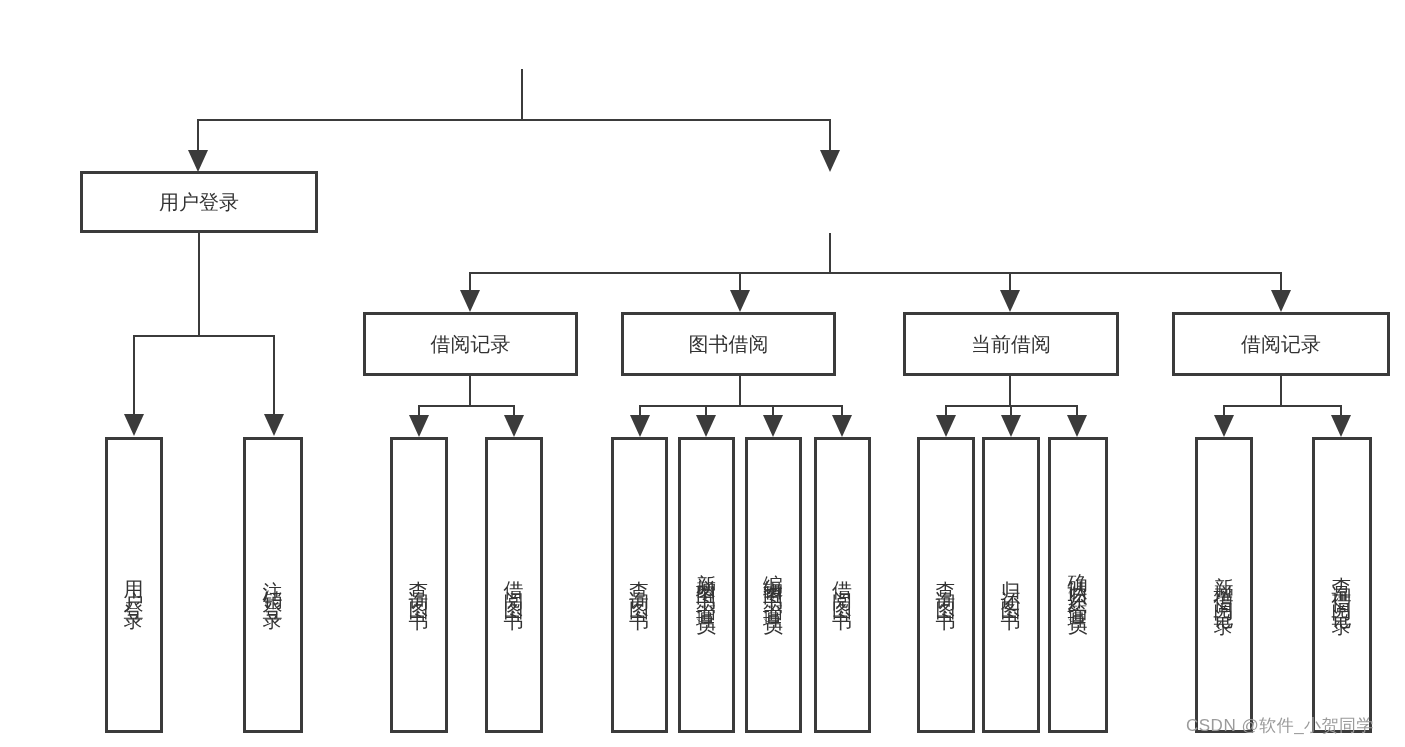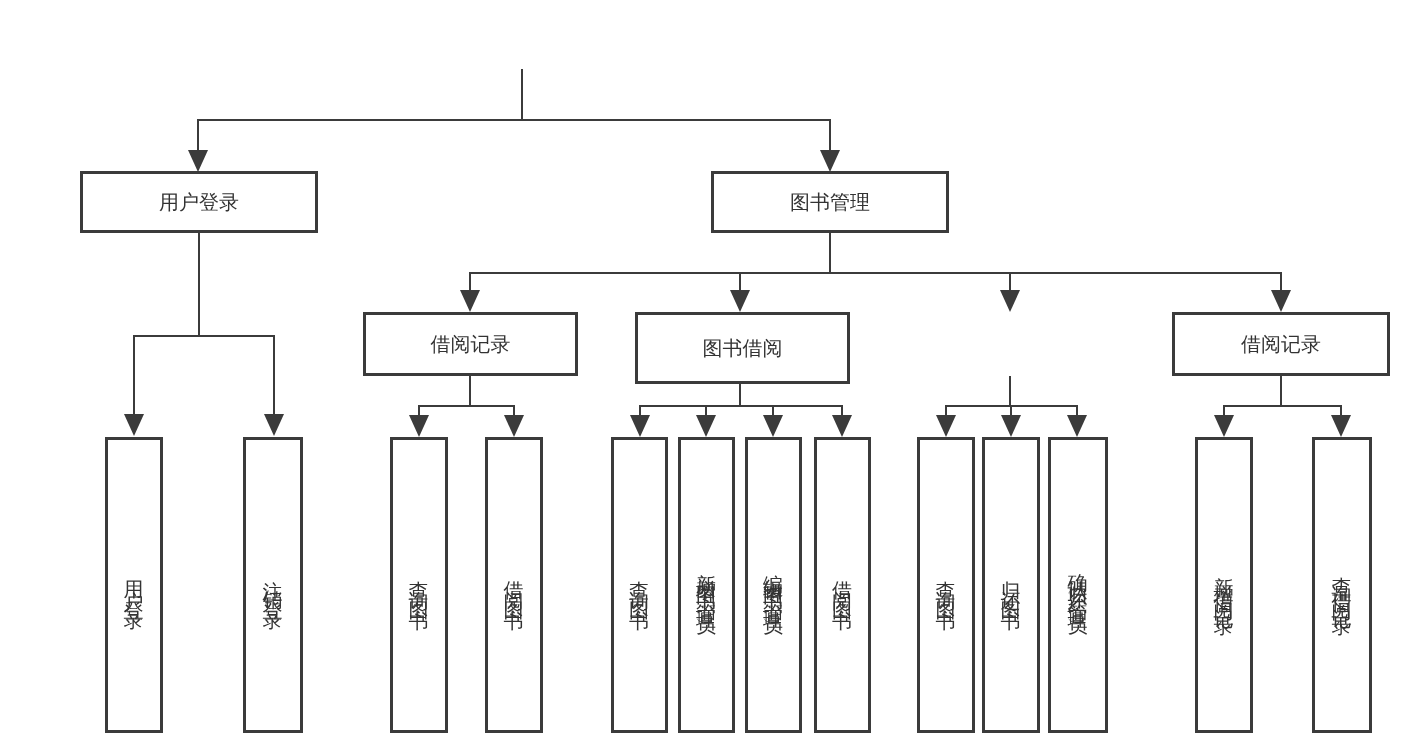--- a/index.html
+++ b/index.html
@@ -31,29 +31,29 @@
 </style>
 </head>
 <body>
 
 <div id="canvas">
 
 
   <div class="node" style="left:80px;top:171px;width:238px;height:62px;">
     <span>用户登录</span>
   </div>
-  <div class="node" style="left:711px;top:171px;width:238px;height:62px;">
-    <span>图书管理</span>
-  </div>
 
   <div class="node" style="left:363px;top:312px;width:215px;height:64px;">
     <span>借阅记录</span>
   </div>
-  <div class="node" style="left:635px;top:312px;width:215px;height:72px;">
+  <div class="node" style="left:621px;top:312px;width:215px;height:64px;">
     <span>图书借阅</span>
+  </div>
+  <div class="node" style="left:903px;top:312px;width:216px;height:64px;">
+    <span>当前借阅</span>
   </div>
   <div class="node" style="left:1172px;top:312px;width:218px;height:64px;">
     <span>借阅记录</span>
   </div>
 
   <div class="node" style="left:105px;top:437px;width:58px;height:296px;">
     <span class="vtext">用户登录</span>
   </div>
   <div class="node" style="left:243px;top:437px;width:60px;height:296px;">
     <span class="vtext">注销登录</span>
@@ -148,14 +148,15 @@
   <div class="vline" style="left:1076px;top:405px;height:12px;"></div>
   <div class="arrow" style="left:1067px;top:415px;"></div>
 
   <div class="vline" style="left:1280px;top:376px;height:31px;"></div>
   <div class="hline" style="left:1224px;top:405px;width:118px;"></div>
   <div class="vline" style="left:1223px;top:405px;height:12px;"></div>
   <div class="arrow" style="left:1214px;top:415px;"></div>
   <div class="vline" style="left:1340px;top:405px;height:12px;"></div>
   <div class="arrow" style="left:1331px;top:415px;"></div>
 
+  <div class="watermark">CSDN @软件_小贺同学</div>
 
 </div>
 
 </body></html>

